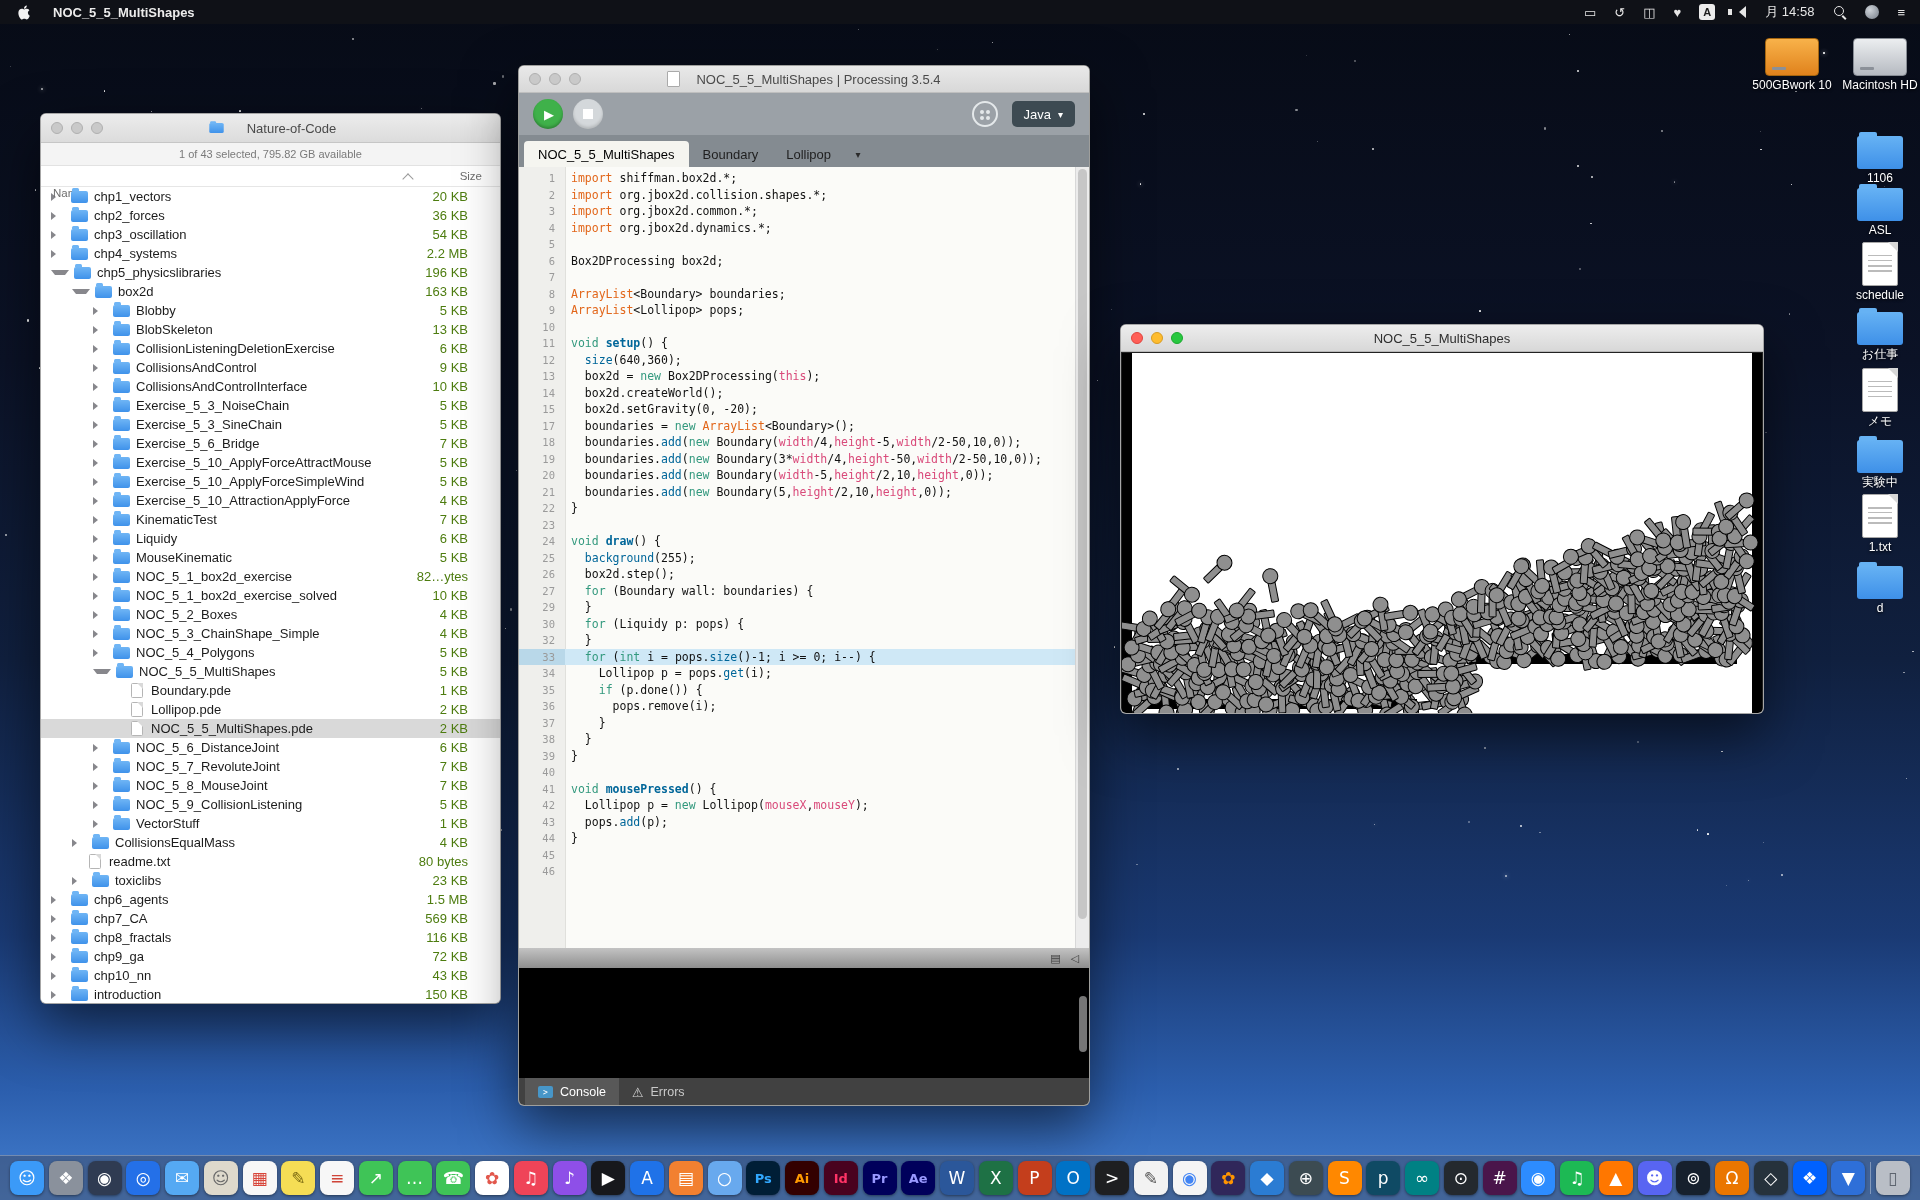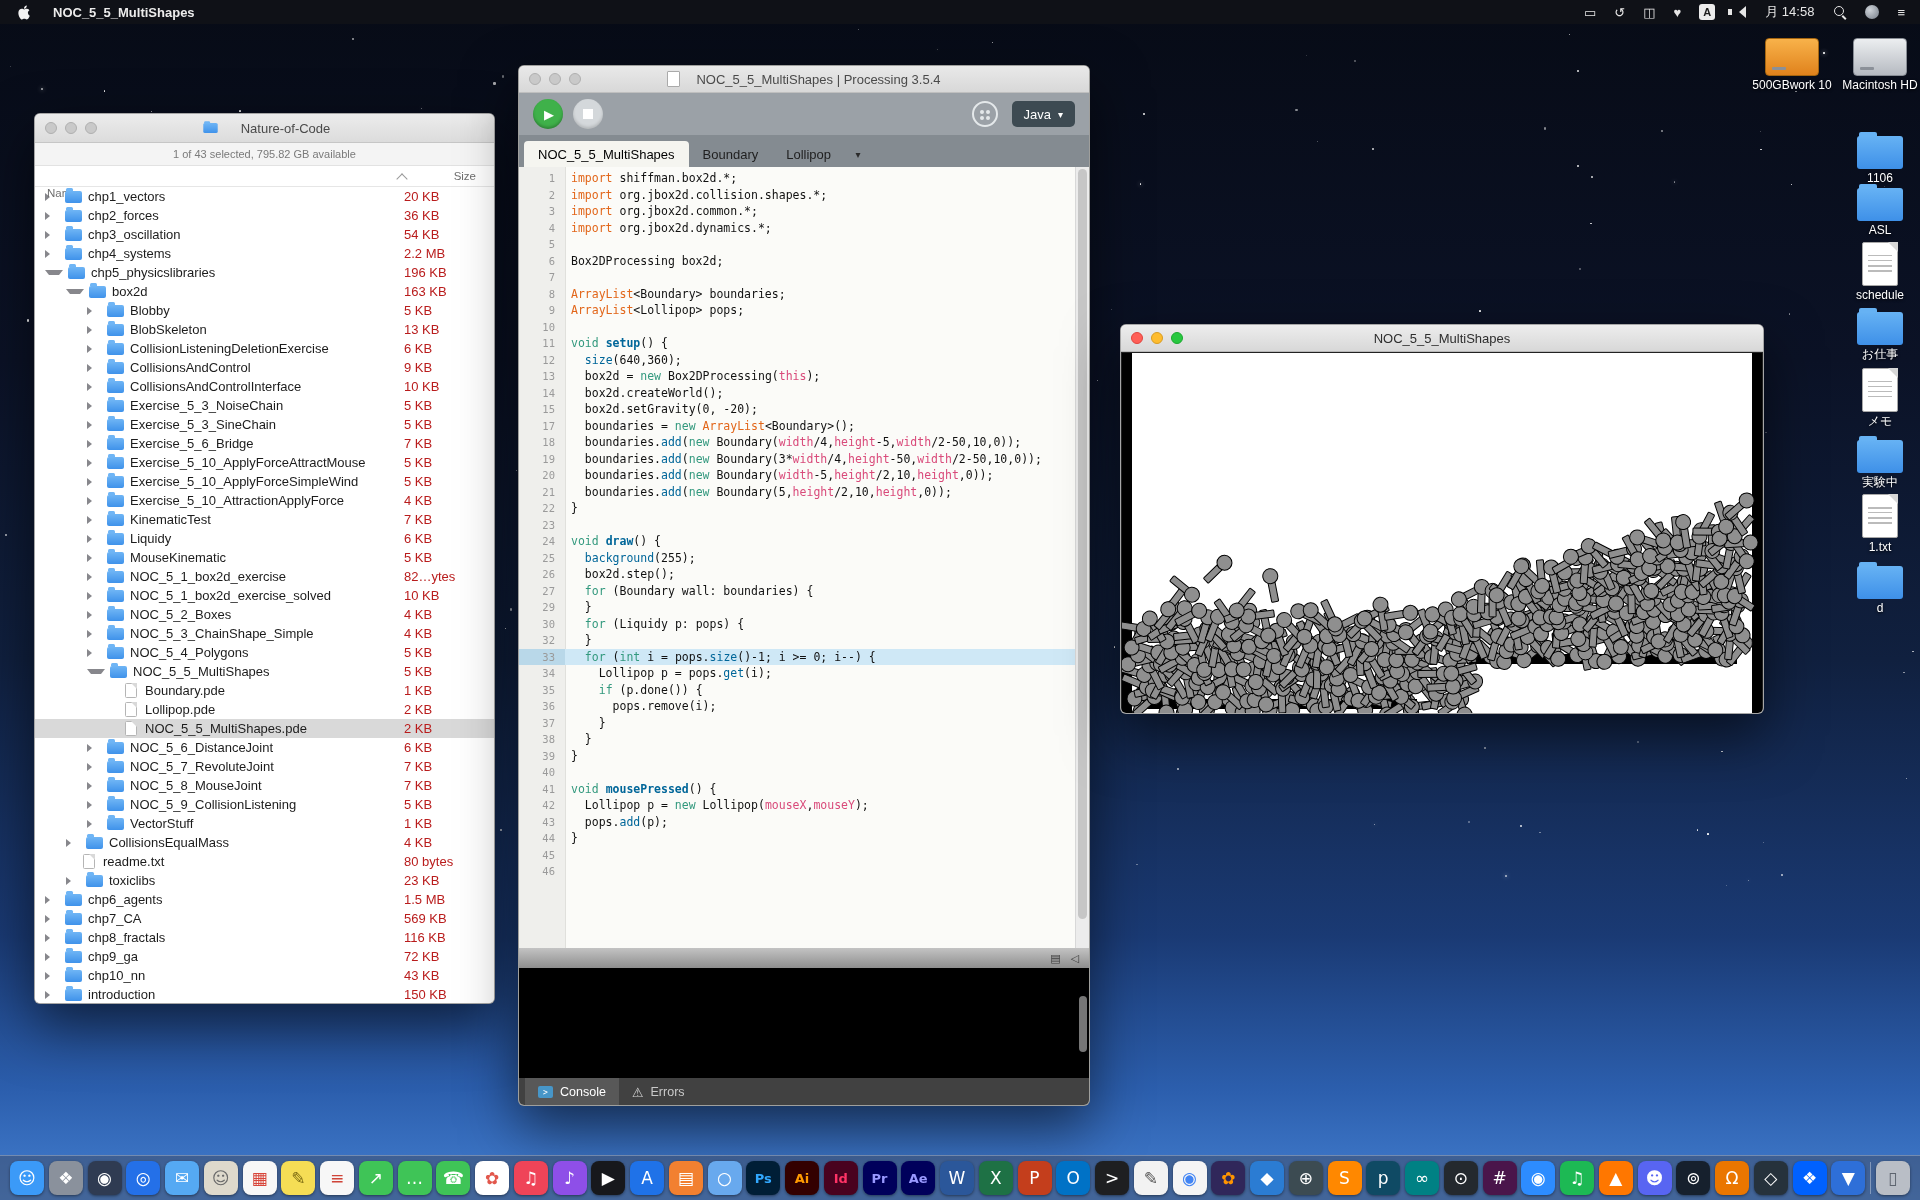--- a/index.html
+++ b/index.html
@@ -31,21 +31,21 @@
   .lights{display:flex;gap:8px;align-items:center;}
   .tl{width:12px;height:12px;border-radius:50%;box-sizing:border-box;}
   .tl.gray{background:#c9c9c9;border:1px solid #b0b0b0;}
   .tl.red{background:#ff5f57;border:1px solid #e0443e;}
   .tl.yel{background:#febc2e;border:1px solid #d89c22;}
   .tl.grn{background:#28c840;border:1px solid #1ba82f;}
   .title-center{position:absolute;left:0;right:0;display:flex;justify-content:center;align-items:center;gap:16px;pointer-events:none;}
   .wtitle{font-size:13px;color:#4a4a4a;white-space:nowrap;}
 
   
-  .finder{left:34px;top:113px;width:459px;height:889px;background:#fff;}
+  .finder{left:40px;top:113px;width:459px;height:889px;background:#fff;}
   .finder .titlebar{height:28px;background:linear-gradient(#ececec,#dcdcdc);border-bottom:1px solid #c6c6c6;}
   .fstatus{height:22px;display:flex;align-items:center;justify-content:center;font-size:11px;color:#7a7a7a;
     background:#f4f4f4;border-bottom:1px solid #e2e2e2;}
   .fheader{position:relative;height:20px;display:flex;align-items:center;font-size:11.5px;color:#6e6e6e;
     background:#fff;border-bottom:1px solid #e6e6e6;}
   .h-name{padding-left:12px;margin-top:33px;}
   .h-size{position:absolute;right:18px;}
   .sort-caret{position:absolute;right:88px;width:7px;height:7px;border-left:1.6px solid #999;border-top:1.6px solid #999;transform:rotate(45deg);top:9px;}
   .flist{height:819px;overflow:hidden;background:#fff;}
   .frow{display:flex;align-items:center;height:19px;font-size:13px;color:#1c1c1c;white-space:nowrap;}
@@ -54,21 +54,21 @@
   .tri{flex:0 0 10px;width:0;height:0;margin-right:2px;}
   .tri.closed{border-top:4px solid transparent;border-bottom:4px solid transparent;border-left:5.5px solid #87878c;}
   .tri.open{border-left:4px solid transparent;border-right:4px solid transparent;border-top:5.5px solid #87878c;}
   .tri.none{border:none;}
   .folder-ic{flex:0 0 auto;width:17px;height:12px;background:linear-gradient(#6fb5f5,#3f92ea);border-radius:2px;position:relative;margin:0 6px 0 3px;}
   .folder-ic::before{content:"";position:absolute;top:-2.5px;left:1px;width:7px;height:3px;background:#6fb5f5;border-radius:1.5px 1.5px 0 0;}
   .folder-ic.mini{transform:scale(.85);}
   .doc-ic{flex:0 0 auto;width:12px;height:15px;background:#fff;border:1px solid #b5b5b5;border-radius:1.5px;position:relative;margin:0 8px 0 5px;box-sizing:border-box;}
   .doc-ic::before{content:"";position:absolute;right:-1px;top:-1px;border:3px solid #d9d9d9;border-left-color:transparent;border-bottom-color:transparent;}
   .fname{flex:1 1 auto;min-width:0;overflow:hidden;text-overflow:ellipsis;}
-  .fsize{flex:0 0 88px;text-align:left;padding-right:2px;color:#b91c1c;}
+  .fsize{flex:0 0 88px;text-align:right;padding-right:32px;color:#4d7c0f;}
 
   
   .pwin{left:518px;top:65px;width:570px;height:1039px;background:#f5f5f0;}
   .pwin .titlebar{height:26px;background:linear-gradient(#e9e9e9,#d8d8d8);border-bottom:1px solid #bfbfbf;}
   .tdoc{width:11px;height:14px;background:#fff;border:1px solid #aaa;border-radius:1px;}
   .ptoolbar{height:42px;background:#9ba1a7;display:flex;align-items:center;padding:0 14px;}
   .pbtn{width:30px;height:30px;border-radius:50%;display:flex;align-items:center;justify-content:center;}
   .pbtn.play{background:#3fb14a;box-shadow:inset 0 -2px 3px rgba(0,0,0,.25);}
   .play-tri{color:#fff;font-size:13px;padding-left:2px;font-family:"DejaVu Sans",sans-serif;}
   .pbtn.stop{background:#d4d8db;margin-left:10px;box-shadow:inset 0 -2px 3px rgba(0,0,0,.15);}

